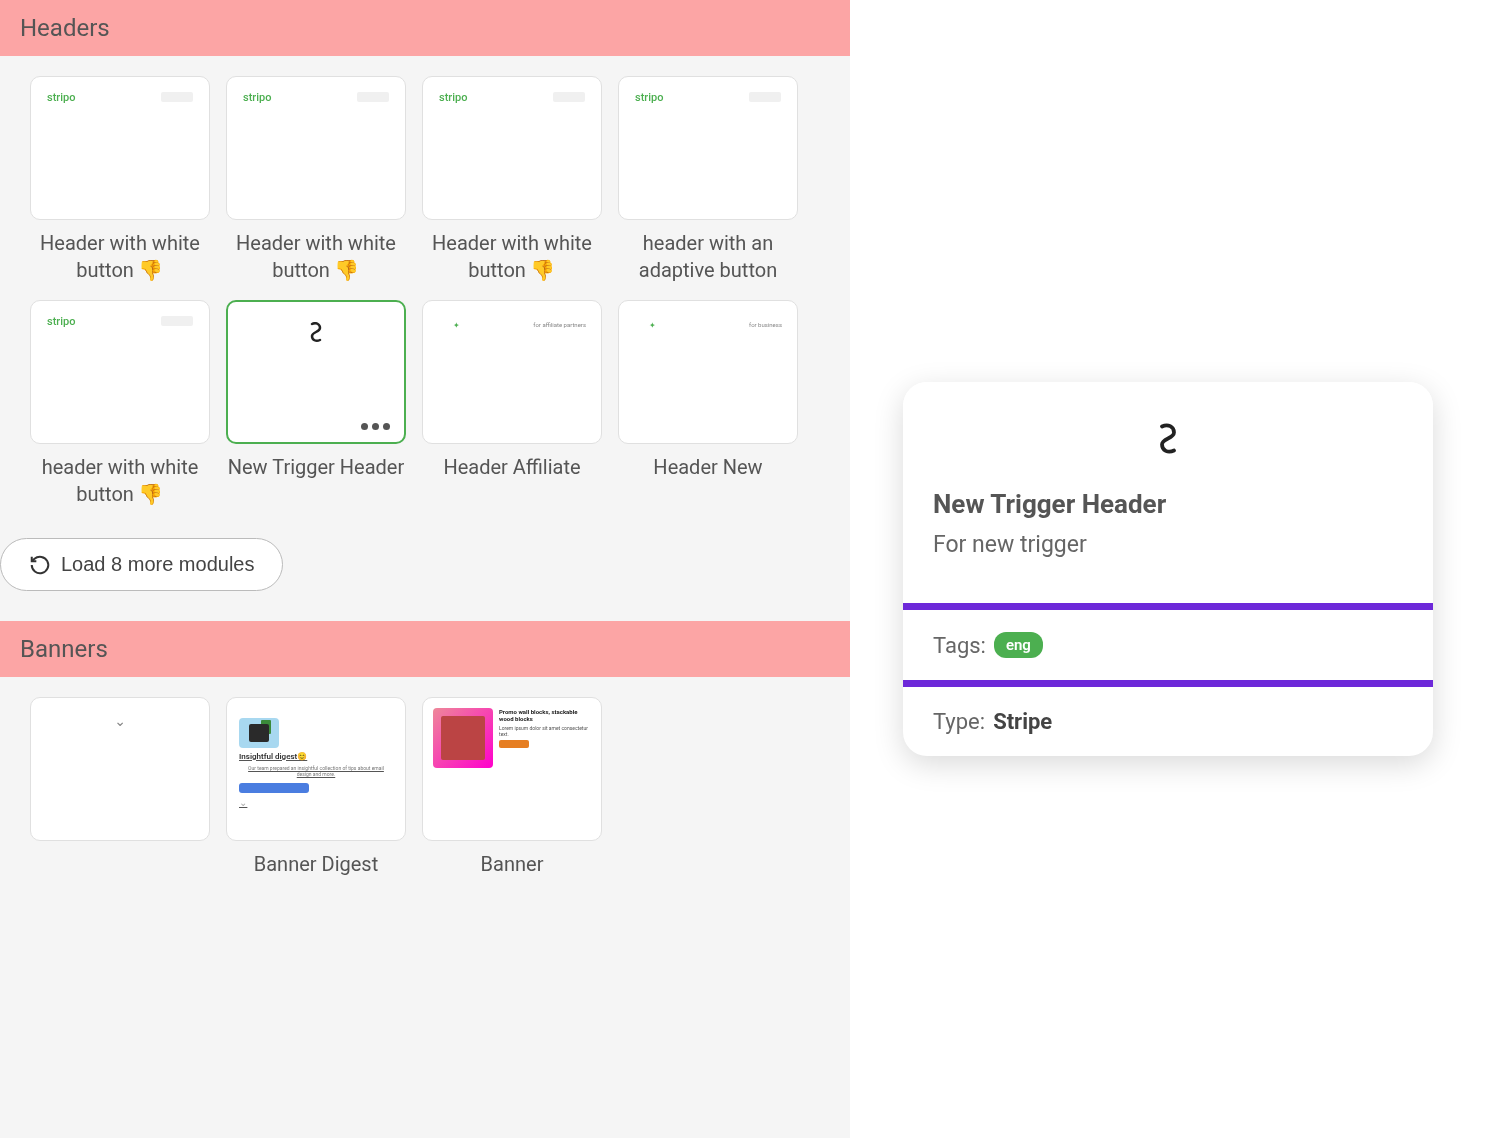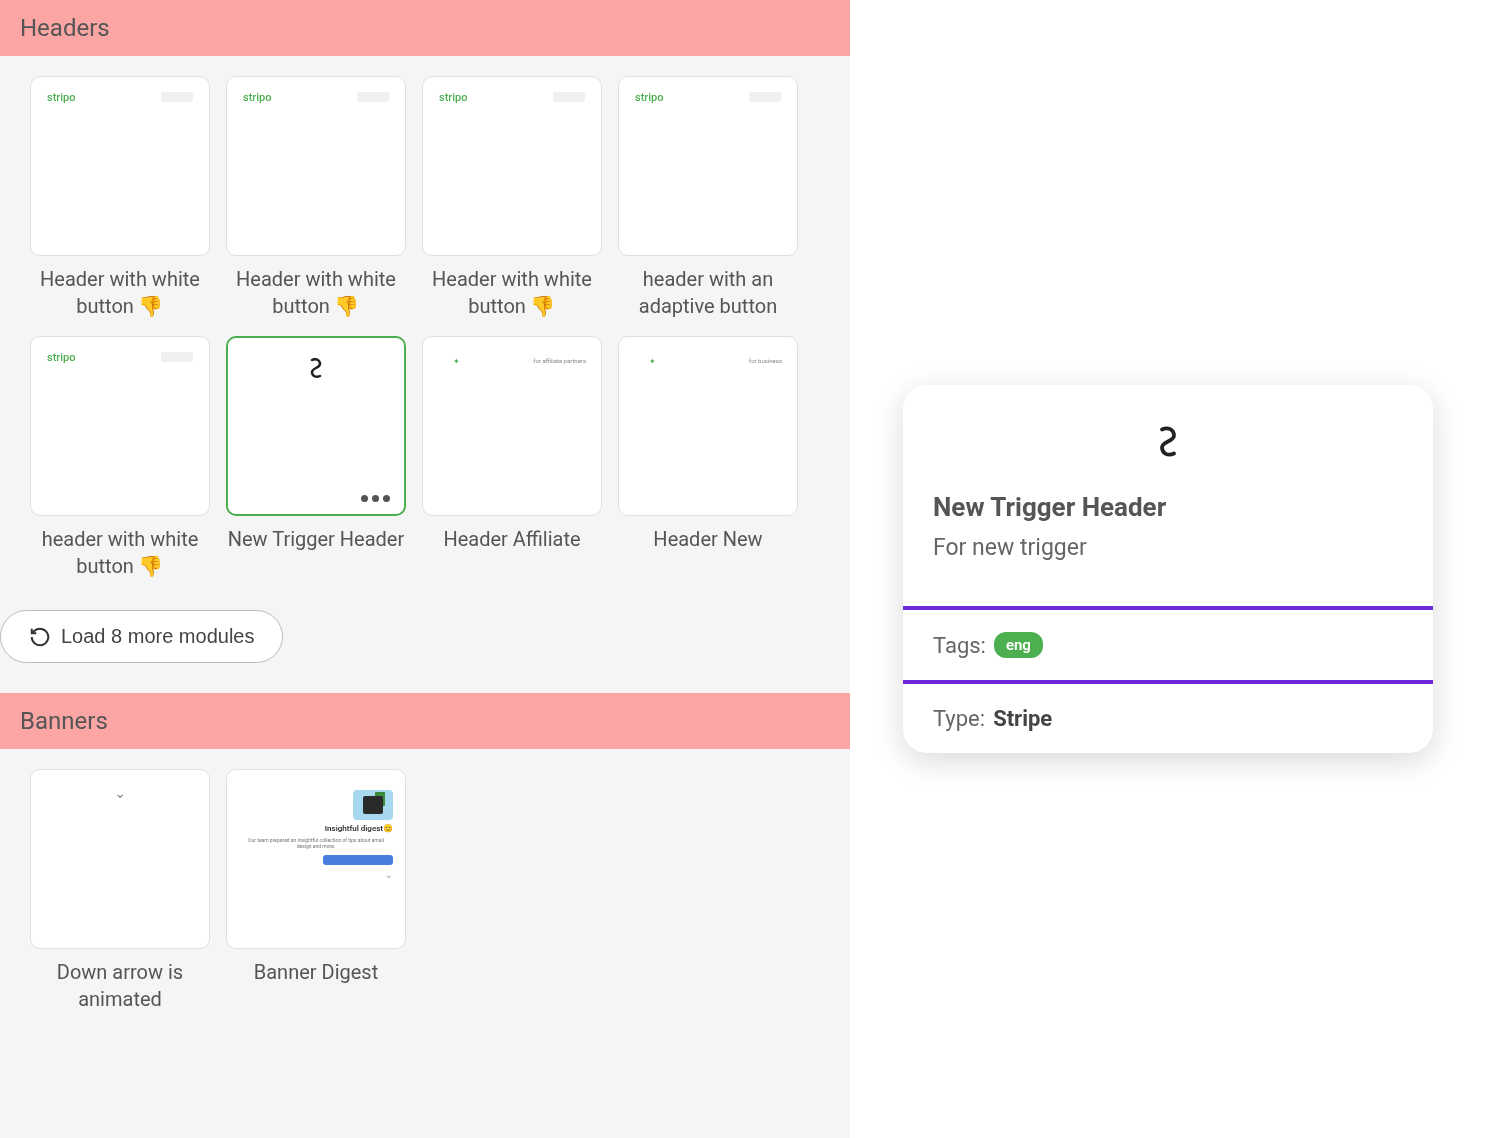--- a/index.html
+++ b/index.html
@@ -48,21 +48,21 @@
     gap: 16px;
     padding: 20px 30px;
   }
   .card {
     display: flex;
     flex-direction: column;
     align-items: center;
   }
   .thumb {
     width: 180px;
-    height: 180px;
+    height: 144px;
     background: #fff;
     border: 1px solid #e0e0e0;
     border-radius: 10px;
     position: relative;
     overflow: hidden;
     cursor: pointer;
   }
   .thumb.selected {
     border: 2px solid #4CAF50;
   }
@@ -175,21 +175,21 @@
     color: #555;
     margin-bottom: 12px;
   }
   .details-desc {
     font-size: 23px;
     color: #666;
     margin-bottom: 25px;
     margin-top: 8px;
   }
   .details-row {
-    border-top: 4px solid #6d28d9;
+    border-top: 7px solid #6d28d9;
     padding: 22px 30px;
     font-size: 22px;
     color: #666;
     display: flex;
     align-items: center;
     gap: 8px;
   }
   .details-row strong { color: #444; font-weight: 700; }
   .tag-badge {
     background: #4CAF50;
@@ -210,24 +210,25 @@
     justify-content: center;
     font-size: 22px;
     font-weight: 700;
   }
   
   .banner-inner {
     position: absolute;
     inset: 12px;
     display: flex;
     flex-direction: column;
-    align-items: flex-end;
+    align-items: flex-start;
     font-size: 7px;
     color: #555;
     gap: 4px;
+    text-decoration: underline;
   }
   .banner-inner .mailbox {
     width: 40px; height: 30px;
     background: linear-gradient(#a8d8f0,#a8d8f0);
     border-radius: 4px;
     position: relative;
     margin-top: 8px;
   }
   .banner-inner .mailbox::after{
     content:""; position:absolute; left:10px; top:6px; width:20px; height:18px;
@@ -361,36 +362,48 @@
       </button>
     </div>
 
     <div class="section-header">Banners</div>
 
     <div class="grid-banners">
       <div class="card">
         <div class="thumb">
           <div class="down-arrow-icon">⌄</div>
         </div>
-        <div class="card-label">Down arrow is animated</div>
       </div>
 
       <div class="card">
         <div class="thumb">
           <div class="banner-inner">
             <div class="mailbox"></div>
             <div class="digest-title">Insightful digest😊</div>
             <div class="digest-text">Our team prepared an insightful collection of tips about email design and more.</div>
             <div class="digest-btn"></div>
             <div style="font-size:10px;color:#aaa;">⌄</div>
           </div>
         </div>
         <div class="card-label">Banner Digest</div>
       </div>
 
+      <div class="card">
+        <div class="thumb">
+          <div class="banner3">
+            <div class="img-sq"></div>
+            <div class="txt">
+              <strong>Promo wall blocks, stackable wood blocks</strong>
+              <span>Lorem ipsum dolor sit amet consectetur text.</span>
+              <div class="ob"></div>
+            </div>
+          </div>
+        </div>
+        <div class="card-label">Banner</div>
+      </div>
     </div>
 
   </div>
 
   <div class="right-panel">
     <div class="details-card">
       <div class="details-preview">
         <svg width="24" height="34" viewBox="0 0 16 22">
             <path d="M4 2 C8 0 12 2 12 6 C12 10 4 10 4 14 C4 18 8 20 12 18" stroke="#222" stroke-width="2.5" fill="none" stroke-linecap="round"></path>
           </svg>

